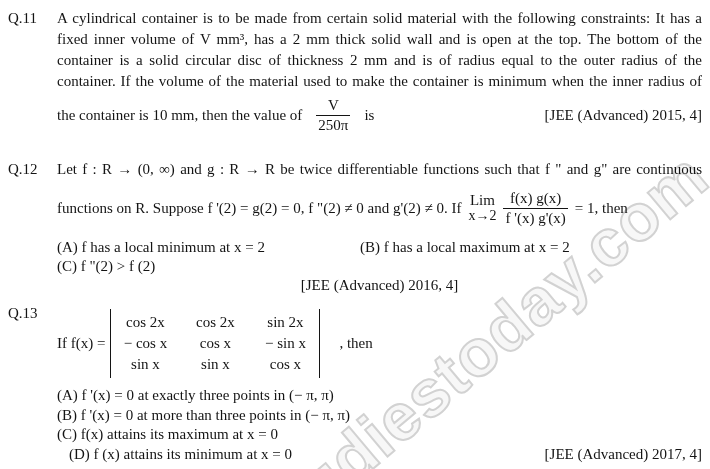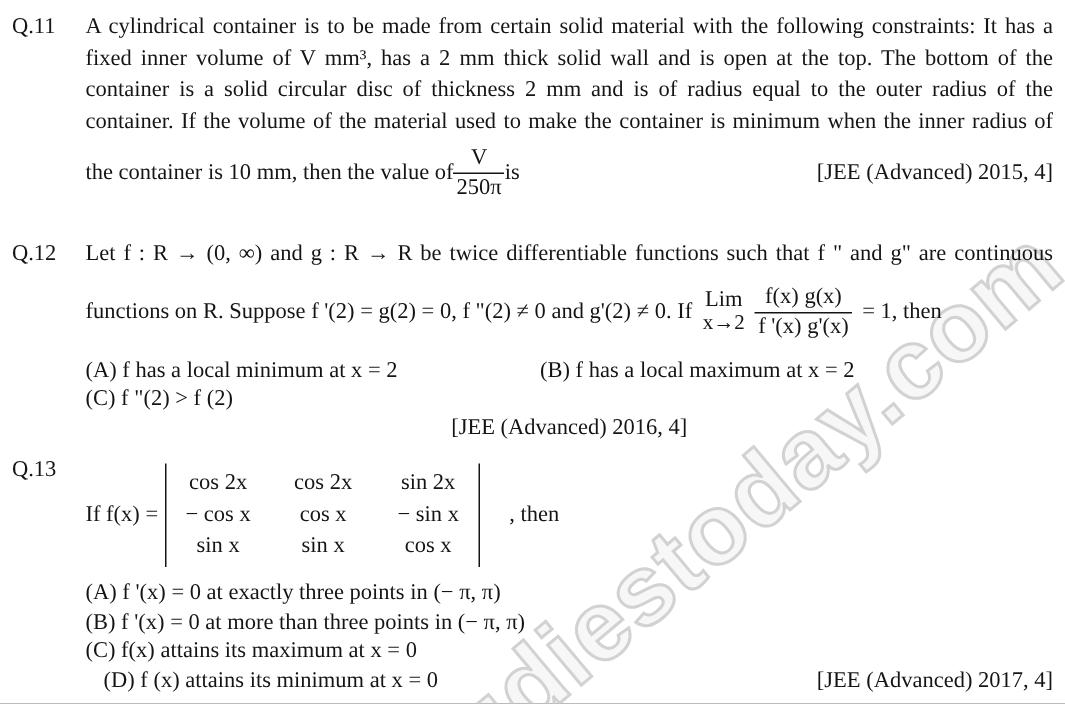--- a/index.html
+++ b/index.html
@@ -29,21 +29,21 @@
     pointer-events: none;
   }
   .content { position: relative; z-index: 1; padding: 8px 8px 0 8px; }
   .question { display: flex; }
   .q11 { margin-bottom: 24px; }
   .q12 { margin-bottom: 8px; }
   .qnum { width: 49px; flex-shrink: 0; line-height: 21px; }
   .qbody { flex: 1; min-width: 0; }
   .jline { line-height: 21px; text-align: justify; text-align-last: justify; }
   .fracline { display: flex; justify-content: space-between; align-items: center; margin-top: 3px; min-height: 40px; }
-  .cluster { display: inline-flex; align-items: center; gap: 0; white-space: nowrap; }
+  .cluster { display: inline-flex; align-items: center; gap: 14px; white-space: nowrap; }
   .frac { display: inline-flex; flex-direction: column; align-items: center; text-align: center; line-height: 19px; }
   .frac .den { border-top: 1px solid #141414; padding: 0 2px; }
   .frac .num { padding: 0 2px; }
   .lim { display: inline-flex; flex-direction: column; align-items: center; line-height: 15px; }
   .lim .sub { font-size: 14px; }
   .mathrow { display: flex; align-items: center; gap: 7px; white-space: nowrap; margin-top: 7px; min-height: 42px; line-height: 19px; }
   .optgrid { display: grid; grid-template-columns: 303px 1fr; margin-top: 9px; line-height: 19px; }
   .refline { text-align: center; line-height: 19px; }
   .detrow { display: flex; align-items: center; margin: 6px 0 8px 0; }
   .det {

